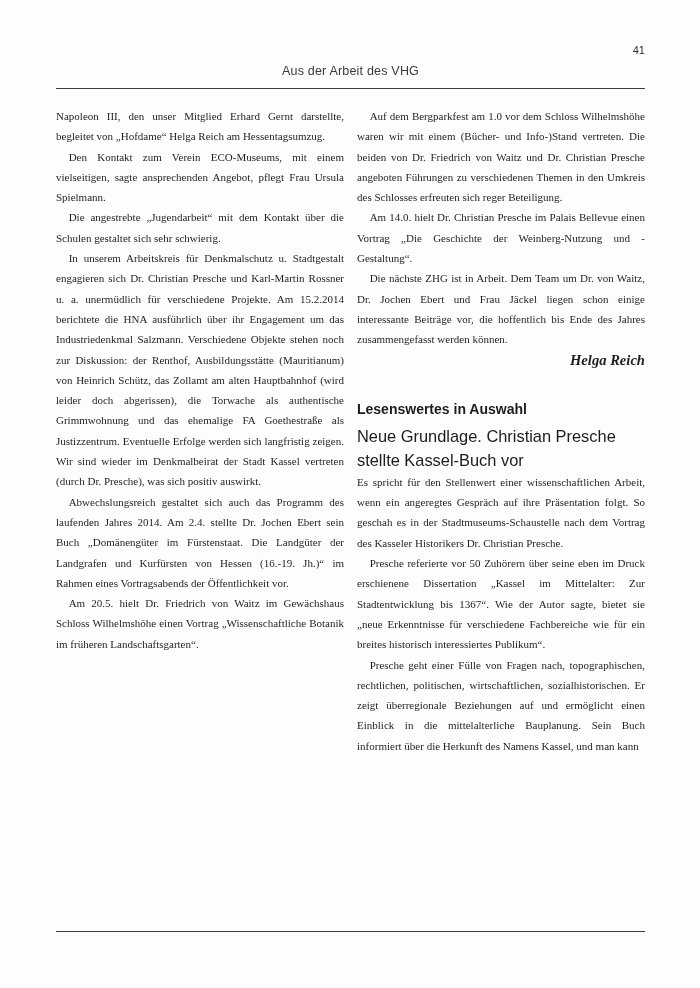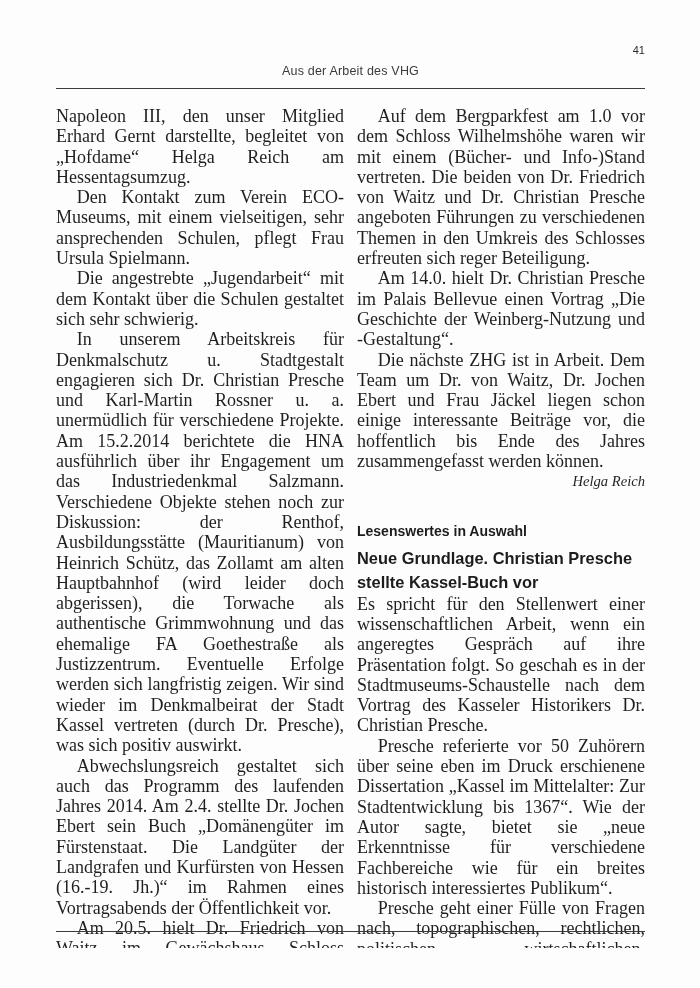--- a/index.html
+++ b/index.html
@@ -65,68 +65,69 @@
     margin-top: 17px;
     height: 842px;
     overflow: hidden;
   }
   .col {
     width: 288px;
     flex: 0 0 288px;
   }
   .para {
     margin: 0;
-    font-size: 18px;
+    font-size: 11px;
     line-height: 20.3px;
     text-align: justify;
     color: #1f1f1f;
   }
   .para.indent { text-indent: 1.15em; }
   .signature {
     margin: 0;
     font-size: 14.6px;
     line-height: 20.3px;
     text-align: right;
     font-style: italic;
     color: #1f1f1f;
+    font-weight: bold;
   }
   .kicker {
     margin: 31px 0 0 0;
     font-family: "Liberation Sans", "DejaVu Sans", sans-serif;
     font-size: 14px;
     font-weight: 600;
     color: #1c1c1c;
   }
   .heading {
     margin: 7px 0 0 0;
     font-family: "Liberation Sans", "DejaVu Sans", sans-serif;
     font-size: 16.4px;
     line-height: 24px;
-    font-weight: 700;
+    font-weight: 400;
     color: #1c1c1c;
   }
   .sect2 .para:first-of-type { }
 </style>
 </head>
 <body>
 
 <div class="page">
   <div class="content">
 
     <div class="pagehead">
       <div class="htitle">Aus der Arbeit des VHG</div>
       <div class="pnum">41</div>
     </div>
     <hr class="rule">
 
     <div class="cols">
 
       <div class="col">
           <p class="para">Napoleon III, den unser Mitglied Erhard Gernt darstellte, begleitet von „Hofdame“ Helga Reich am Hessentagsumzug.</p>
-          <p class="para indent">Den Kontakt zum Verein ECO-Museums, mit einem vielseitigen, sehr ansprechenden Schulen, pflegt Frau Ursula Spielmann.</p>
+          <p class="para indent">Den Kontakt zum Verein ECO-Museums, mit einem vielseitigen, sagte ansprechenden Angebot, pflegt Frau Ursula Spielmann.</p>
           <p class="para indent">Die angestrebte „Jugendarbeit“ mit dem Kontakt über die Schulen gestaltet sich sehr schwierig.</p>
           <p class="para indent">In unserem Arbeitskreis für Denkmalschutz u. Stadtgestalt engagieren sich Dr. Christian Presche und Karl-Martin Rossner u. a. unermüdlich für verschiedene Projekte. Am 15.2.2014 berichtete die HNA ausführlich über ihr Engagement um das Industriedenkmal Salzmann. Verschiedene Objekte stehen noch zur Diskussion: der Renthof, Ausbildungsstätte (Mauritianum) von Heinrich Schütz, das Zollamt am alten Hauptbahnhof (wird leider doch abgerissen), die Torwache als authentische Grimmwohnung und das ehemalige FA Goethestraße als Justizzentrum. Eventuelle Erfolge werden sich langfristig zeigen. Wir sind wieder im Denkmalbeirat der Stadt Kassel vertreten (durch Dr. Presche), was sich positiv auswirkt.</p>
           <p class="para indent">Abwechslungsreich gestaltet sich auch das Programm des laufenden Jahres 2014. Am 2.4. stellte Dr. Jochen Ebert sein Buch „Domänengüter im Fürstenstaat. Die Landgüter der Landgrafen und Kurfürsten von Hessen (16.-19. Jh.)“ im Rahmen eines Vortragsabends der Öffentlichkeit vor.</p>
           <p class="para indent">Am 20.5. hielt Dr. Friedrich von Waitz im Gewächshaus Schloss Wilhelmshöhe einen Vortrag „Wissenschaftliche Botanik im früheren Landschaftsgarten“.</p>
         </div>
 
       <div class="col">
         <div>
             <p class="para indent">Auf dem Bergparkfest am 1.0 vor dem Schloss Wilhelmshöhe waren wir mit einem (Bücher- und Info-)Stand vertreten. Die beiden von Dr. Friedrich von Waitz und Dr. Christian Presche angeboten Führungen zu verschiedenen Themen in den Umkreis des Schlosses erfreuten sich reger Beteiligung.</p>
             <p class="para indent">Am 14.0. hielt Dr. Christian Presche im Palais Bellevue einen Vortrag „Die Geschichte der Weinberg-Nutzung und -Gestaltung“.</p>

